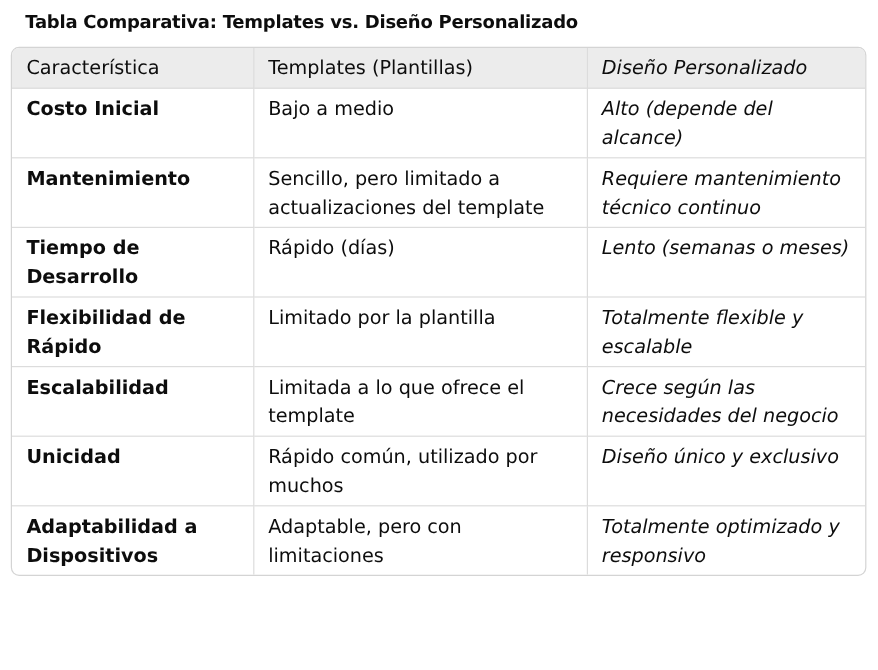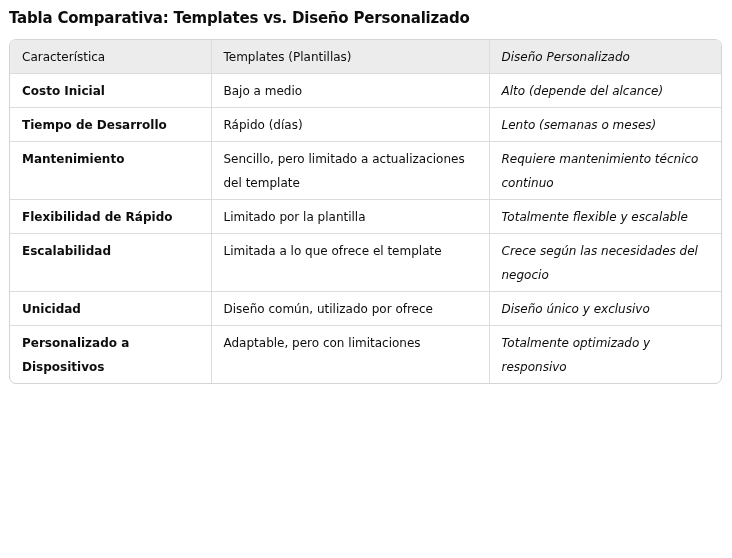--- a/index.html
+++ b/index.html
@@ -1,19 +1,19 @@
 <!DOCTYPE html>
 <html><head>
 <meta charset="utf-8">
 <style>
   html, body { margin:0; padding:0; background:#ffffff; }
   body { width:732px; height:558px; overflow:hidden; font-family:"DejaVu Sans", sans-serif; color:#0d0d0d; }
-  .title { position:absolute; left:9px; top:9px; font-size:15px; font-weight:bold; letter-spacing:-0.2px; }
+  .title { position:absolute; left:21px; top:9px; font-size:15px; font-weight:bold; letter-spacing:-0.2px; }
   .table-wrap { position:absolute; left:9px; top:39px; width:711px; border:1px solid #d4d4d4; border-radius:7px; overflow:hidden; }
-  table { border-collapse:collapse; width:100%; font-size:12px; table-layout:fixed; }
+  table { border-collapse:collapse; width:100%; font-size:16px; table-layout:fixed; }
   col.c1 { width:201px; } col.c2 { width:278px; } col.c3 { width:232px; }
   th, td { text-align:left; vertical-align:top; padding:4.5px 12px 4.5px 12px; line-height:24px; border-right:1px solid #dcdcdc; border-bottom:1px solid #dcdcdc; }
   th:last-child, td:last-child { border-right:none;font-style:italic; }
   tr:last-child td { border-bottom:none; }
   thead th { background:#ececec; font-weight:normal; }
   td.feat { font-weight:bold; }
 </style>
 </head>
 <body>
 
@@ -33,44 +33,44 @@
         <th>Diseño Personalizado</th>
       </tr>
     </thead>
     <tbody>
       <tr>
         <td class="feat">Costo Inicial</td>
         <td>Bajo a medio</td>
         <td>Alto (depende del alcance)</td>
       </tr>
       <tr>
+        <td class="feat">Mantenimiento</td>
+        <td>Sencillo, pero limitado a actualizaciones del template</td>
+        <td>Requiere mantenimiento técnico continuo</td>
+      </tr>
+      <tr>
         <td class="feat">Tiempo de Desarrollo</td>
         <td>Rápido (días)</td>
         <td>Lento (semanas o meses)</td>
-      </tr>
-      <tr>
-        <td class="feat">Mantenimiento</td>
-        <td>Sencillo, pero limitado a actualizaciones del template</td>
-        <td>Requiere mantenimiento técnico continuo</td>
       </tr>
       <tr>
         <td class="feat">Flexibilidad de Rápido</td>
         <td>Limitado por la plantilla</td>
         <td>Totalmente flexible y escalable</td>
       </tr>
       <tr>
         <td class="feat">Escalabilidad</td>
         <td>Limitada a lo que ofrece el template</td>
         <td>Crece según las necesidades del negocio</td>
       </tr>
       <tr>
         <td class="feat">Unicidad</td>
-        <td>Diseño común, utilizado por ofrece</td>
+        <td>Rápido común, utilizado por muchos</td>
         <td>Diseño único y exclusivo</td>
       </tr>
       <tr>
-        <td class="feat">Personalizado a Dispositivos</td>
+        <td class="feat">Adaptabilidad a Dispositivos</td>
         <td>Adaptable, pero con limitaciones</td>
         <td>Totalmente optimizado y responsivo</td>
       </tr>
     </tbody>
   </table>
 </div>
 
 </body></html>

